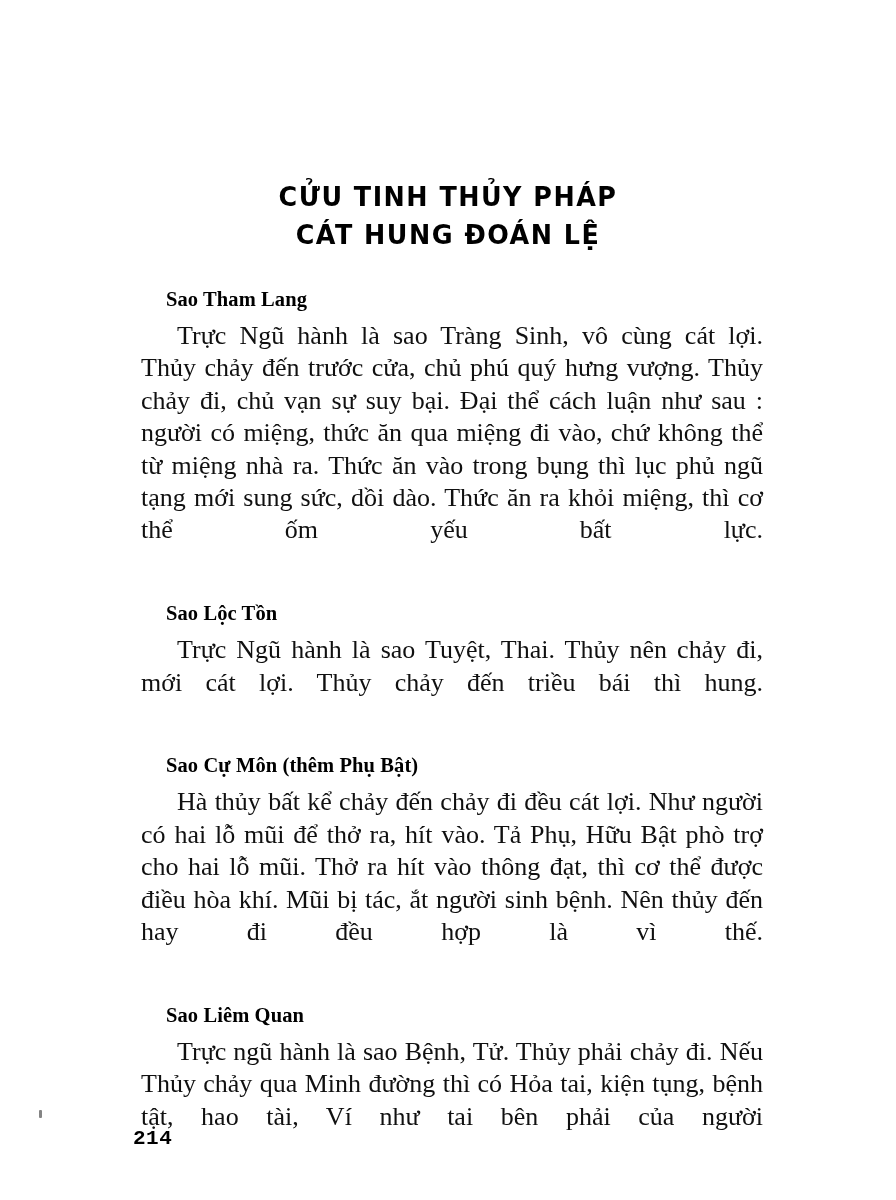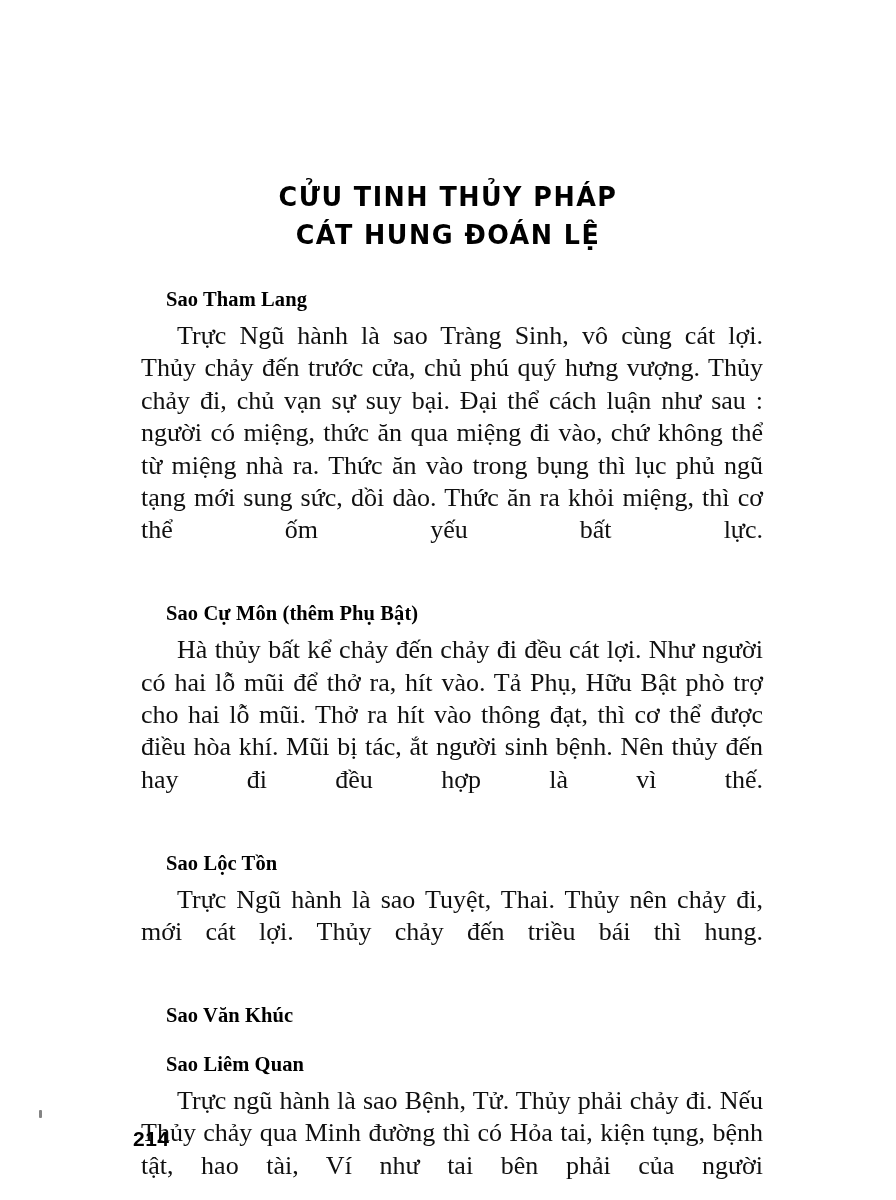--- a/index.html
+++ b/index.html
@@ -86,21 +86,21 @@
     content: "";
     display: inline-block;
     width: 100%;
   }
 
   
   .page-number {
     position: absolute;
     left: 133px;
     top: 1126px;
-    font-family: Liberation Sans, sans-serif;
+    font-family: Liberation Mono, monospace;
     font-weight: 700;
     font-size: 21px;
     line-height: 26px;
     color: #000000;
     letter-spacing: 0.5px;
   }
 
   
   .scan-speck {
     position: absolute;
@@ -124,31 +124,30 @@
   </div>
 
   <div class="column">
 
     <div class="section">
       <h2 class="section-heading">Sao Tham Lang</h2>
       <p class="section-body">Trực Ngũ hành là sao Tràng Sinh, vô cùng cát lợi. Thủy chảy đến trước cửa, chủ phú quý hưng vượng. Thủy chảy đi, chủ vạn sự suy bại. Đại thể cách luận như sau : người có miệng, thức ăn qua miệng đi vào, chứ không thể từ miệng nhà ra. Thức ăn vào trong bụng thì lục phủ ngũ tạng mới sung sức, dồi dào. Thức ăn ra khỏi miệng, thì cơ thể ốm yếu bất lực.</p>
     </div>
 
     <div class="section">
+      <h2 class="section-heading">Sao Lộc Tồn</h2>
+      <p class="section-body">Trực Ngũ hành là sao Tuyệt, Thai. Thủy nên chảy đi, mới cát lợi. Thủy chảy đến triều bái thì hung.</p>
+    </div>
+
+    <div class="section">
       <h2 class="section-heading">Sao Cự Môn (thêm Phụ Bật)</h2>
       <p class="section-body">Hà thủy bất kể chảy đến chảy đi đều cát lợi. Như người có hai lỗ mũi để thở ra, hít vào. Tả Phụ, Hữu Bật phò trợ cho hai lỗ mũi. Thở ra hít vào thông đạt, thì cơ thể được điều hòa khí. Mũi bị tác, ắt người sinh bệnh. Nên thủy đến hay đi đều hợp là vì thế.</p>
     </div>
 
     <div class="section">
-      <h2 class="section-heading">Sao Lộc Tồn</h2>
-      <p class="section-body">Trực Ngũ hành là sao Tuyệt, Thai. Thủy nên chảy đi, mới cát lợi. Thủy chảy đến triều bái thì hung.</p>
-    </div>
-
-    <div class="section">
-      <h2 class="section-heading">Sao Văn Khúc</h2>
     </div>
 
     <div class="section">
       <h2 class="section-heading">Sao Liêm Quan</h2>
       <p class="section-body">Trực ngũ hành là sao Bệnh, Tử. Thủy phải chảy đi. Nếu Thủy chảy qua Minh đường thì có Hỏa tai, kiện tụng, bệnh tật, hao tài, Ví như tai bên phải của người</p>
     </div>
 
   </div>
 
   <div class="scan-speck"></div>

